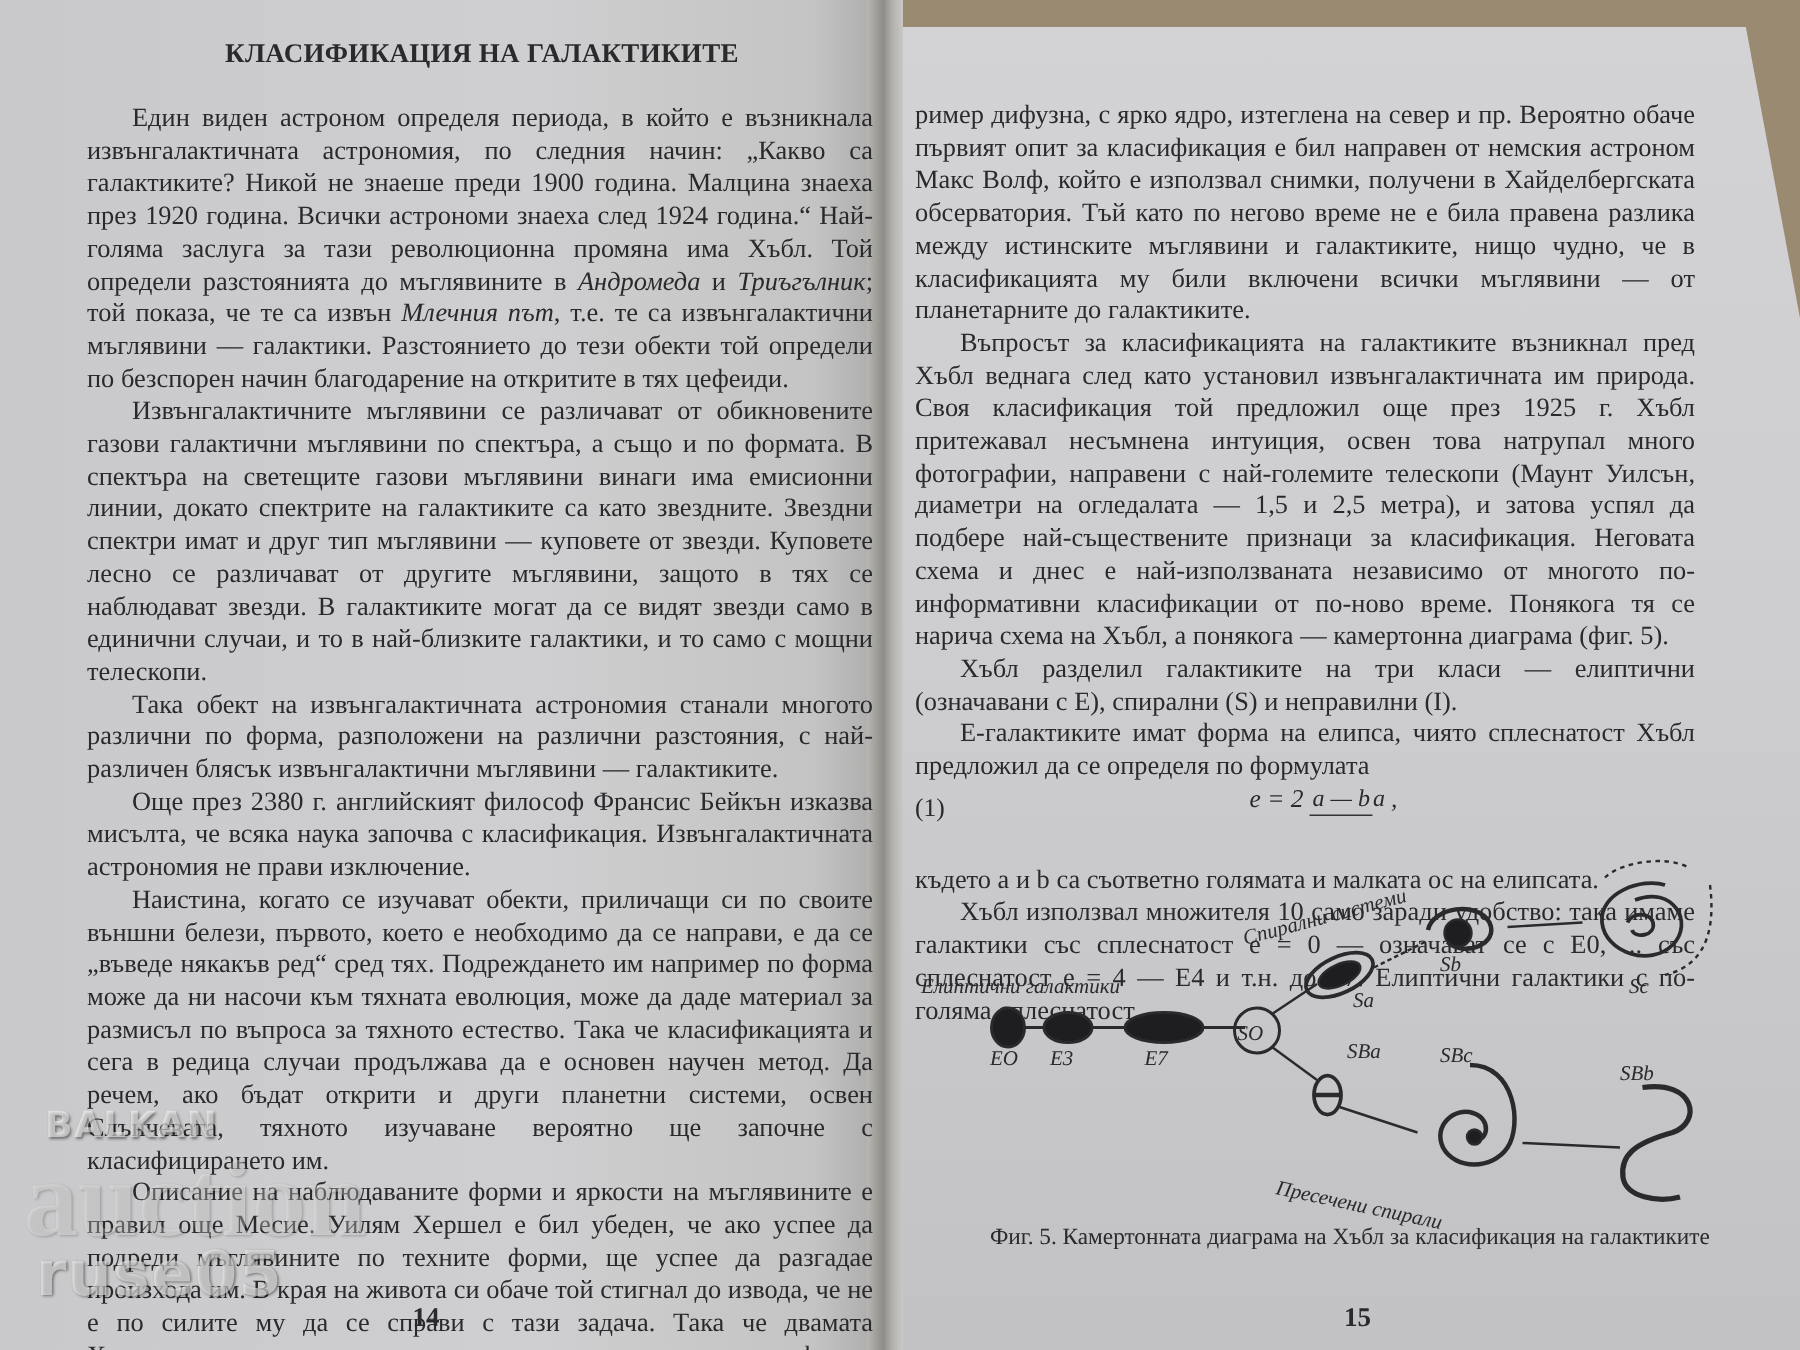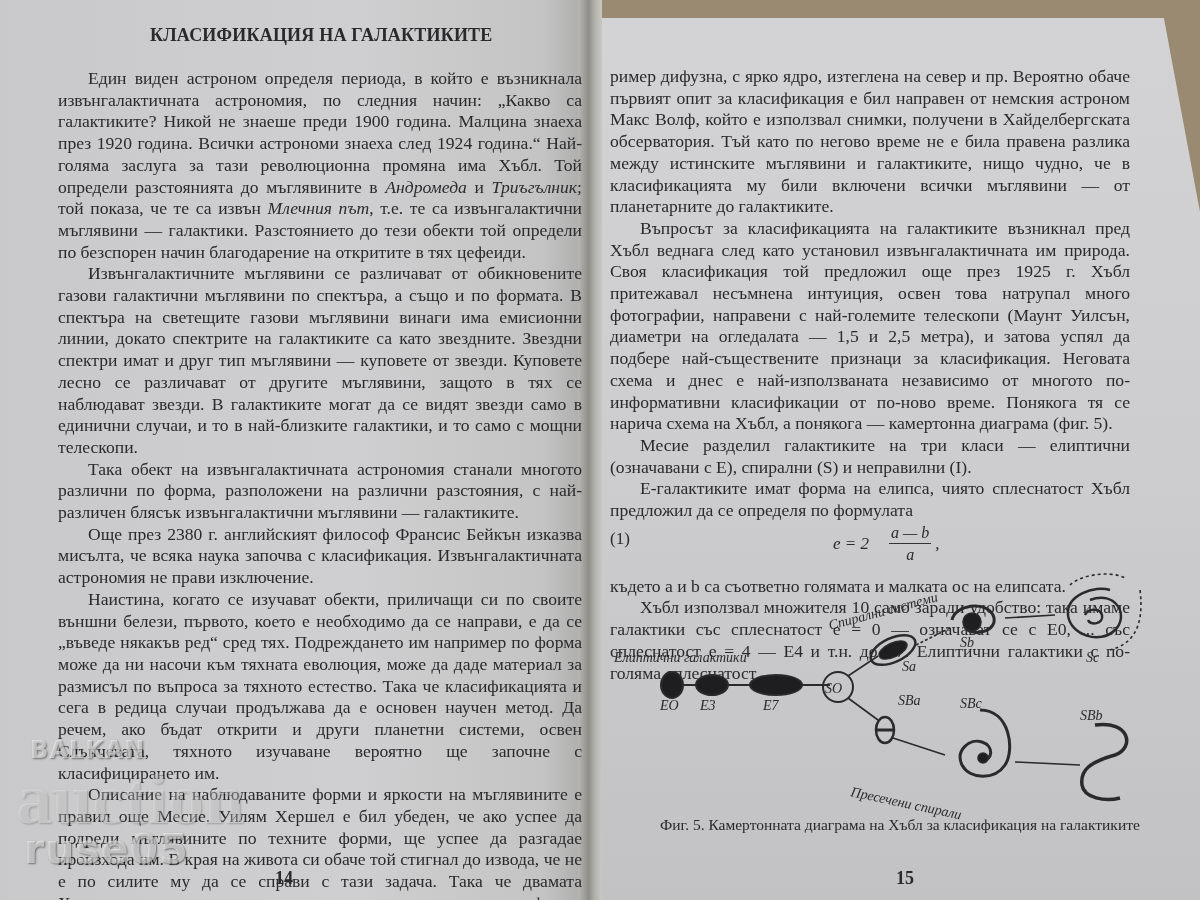--- a/index.html
+++ b/index.html
@@ -28,21 +28,21 @@
   .para { text-indent:30px; margin:0; }
   .para.noindent { text-indent:0; }
   .title {
     position:absolute; left:150px; top:25px; width:330px;
     font-weight:bold; font-size:18px; letter-spacing:0.2px; white-space:nowrap;text-align:center;
   }
   .page-num { position:absolute; font-weight:bold; font-size:18px; }
   .formula-row { position:relative; height:54px; }
   .formula-num { position:absolute; left:0; top:6px; font-size:17px; }
   .formula { position:absolute; left:223px; top:0; font-style:italic; font-size:17px; display:flex; align-items:center; }
-  .frac { display:inline-flex; flex-direction:column; align-items:center; margin-left:20px; font-size:16px; }
+  .frac { display:inline-flex; flex-direction:row; align-items:center; margin-left:4px; font-size:16px; }
   .frac .num { border-bottom:1px solid #333; padding:0 2px; }
   .diagram { position:absolute; left:610px; top:570px; width:560px; height:250px; }
   .caption { position:absolute; left:660px; top:816px; font-size:15.5px; white-space:nowrap; }
   .watermark {
     position:absolute; left:8px; top:740px; width:340px; height:140px;
     color:rgba(255,255,255,0.55); font-family:"DejaVu Sans",sans-serif; font-weight:bold;
     text-shadow:1px 1px 2px rgba(0,0,0,0.45);
   }
   .wm-brand1 { position:absolute; left:22px; top:-4px; font-size:24px; letter-spacing:1px; }
   .wm-brand2 { position:absolute; left:8px; top:18px; font-size:72px; opacity:0.5;font-family:Liberation Serif, serif; }
@@ -65,21 +65,21 @@
   <p class="para">Още през 2380 г. английският философ Франсис Бейкън изказва мисълта, че всяка наука започва с класификация. Извънгалактичната астрономия не прави изключение.</p>
   <p class="para">Наистина, когато се изучават обекти, приличащи си по своите външни белези, първото, което е необходимо да се направи, е да се „въведе някакъв ред“ сред тях. Подреждането им например по форма може да ни насочи към тяхната еволюция, може да даде материал за размисъл по въпроса за тяхното естество. Така че класификацията и сега в редица случаи продължава да е основен научен метод. Да речем, ако бъдат открити и други планетни системи, освен Слънчевата, тяхното изучаване вероятно ще започне с класифицирането им.</p>
   <p class="para">Описание на наблюдаваните форми и яркости на мъглявините е правил още Месие. Уилям Хершел е бил убеден, че ако успее да подреди мъглявините по техните форми, ще успее да разгадае произхода им. В края на живота си обаче той стигнал до извода, че не е по силите му да се справи с тази задача. Така че двамата Хершеловци оставили само описание за видимите размери и форми на мъглявините. Съставителят на каталога NGC Йохан Драйер също е обрисувал мъглявините, нап-</p>
 </div>
 
 <div class="page-num" style="left:275px;top:868px;">14</div>
 
 <div class="text-block right-text">
   <p class="para noindent">ример дифузна, с ярко ядро, изтеглена на север и пр. Вероятно обаче първият опит за класификация е бил направен от немския астроном Макс Волф, който е използвал снимки, получени в Хайделбергската обсерватория. Тъй като по негово време не е била правена разлика между истинските мъглявини и галактиките, нищо чудно, че в класификацията му били включени всички мъглявини — от планетарните до галактиките.</p>
   <p class="para">Въпросът за класификацията на галактиките възникнал пред Хъбл веднага след като установил извънгалактичната им природа. Своя класификация той предложил още през 1925 г. Хъбл притежавал несъмнена интуиция, освен това натрупал много фотографии, направени с най-големите телескопи (Маунт Уилсън, диаметри на огледалата — 1,5 и 2,5 метра), и затова успял да подбере най-съществените признаци за класификация. Неговата схема и днес е най-използваната независимо от многото по-информативни класификации от по-ново време. Понякога тя се нарича схема на Хъбл, а понякога — камертонна диаграма (фиг. 5).</p>
-  <p class="para">Месие разделил галактиките на три класи — елиптични (означавани с E), спирални (S) и неправилни (I).</p>
+  <p class="para">Хъбл разделил галактиките на три класи — елиптични (означавани с E), спирални (S) и неправилни (I).</p>
   <p class="para">E-галактиките имат форма на елипса, чиято сплеснатост Хъбл предложил да се определя по формулата</p>
   <div class="formula-row">
     <span class="formula-num">(1)</span>
     <span class="formula">
       <span>e = 2</span>
       <span class="frac">
         <span class="num">a — b</span>
         <span>a</span>
       </span>
       <span style="margin-left:4px">,</span>

